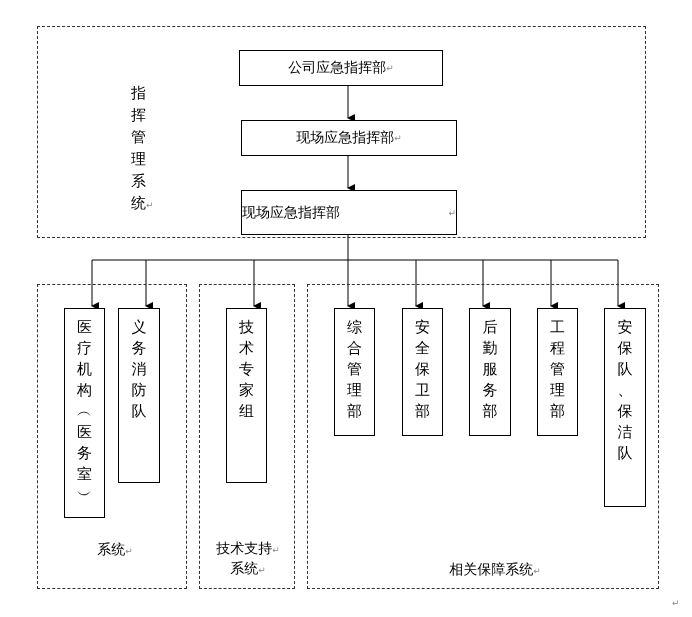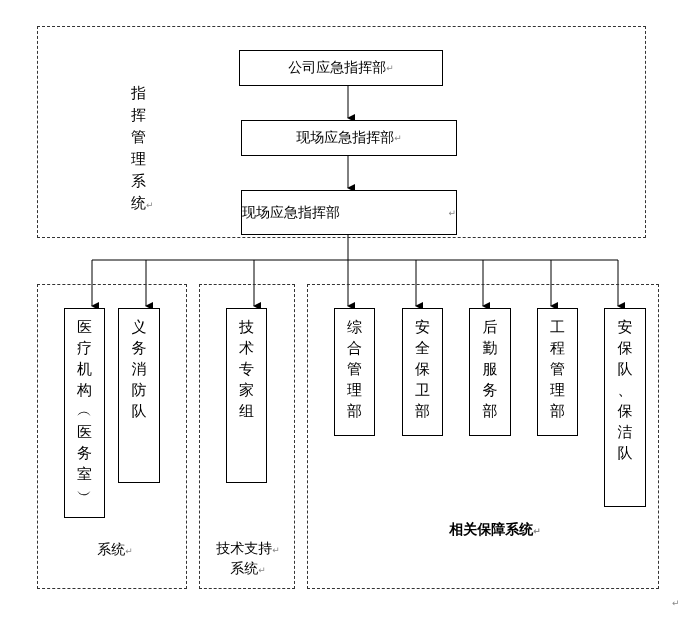--- a/index.html
+++ b/index.html
@@ -130,17 +130,17 @@
 </div>
 <div class="box vbox" style="left:604px;top:308px;width:42px;height:199px;">
   <span>安</span>
   <span>保</span>
   <span>队</span>
   <span>、</span>
   <span>保</span>
   <span>洁</span>
   <span>队</span>
 </div>
-<div class="label" style="left:420px;top:520px;width:150px;font-weight:bold;">
+<div class="label" style="left:420px;top:560px;width:150px;">
   <span>相关保障系统</span><span class="ret">↵</span>
 </div>
 
 <span class="abs ret" style="left:672px;top:598px;">↵</span>
 
 </body></html>

